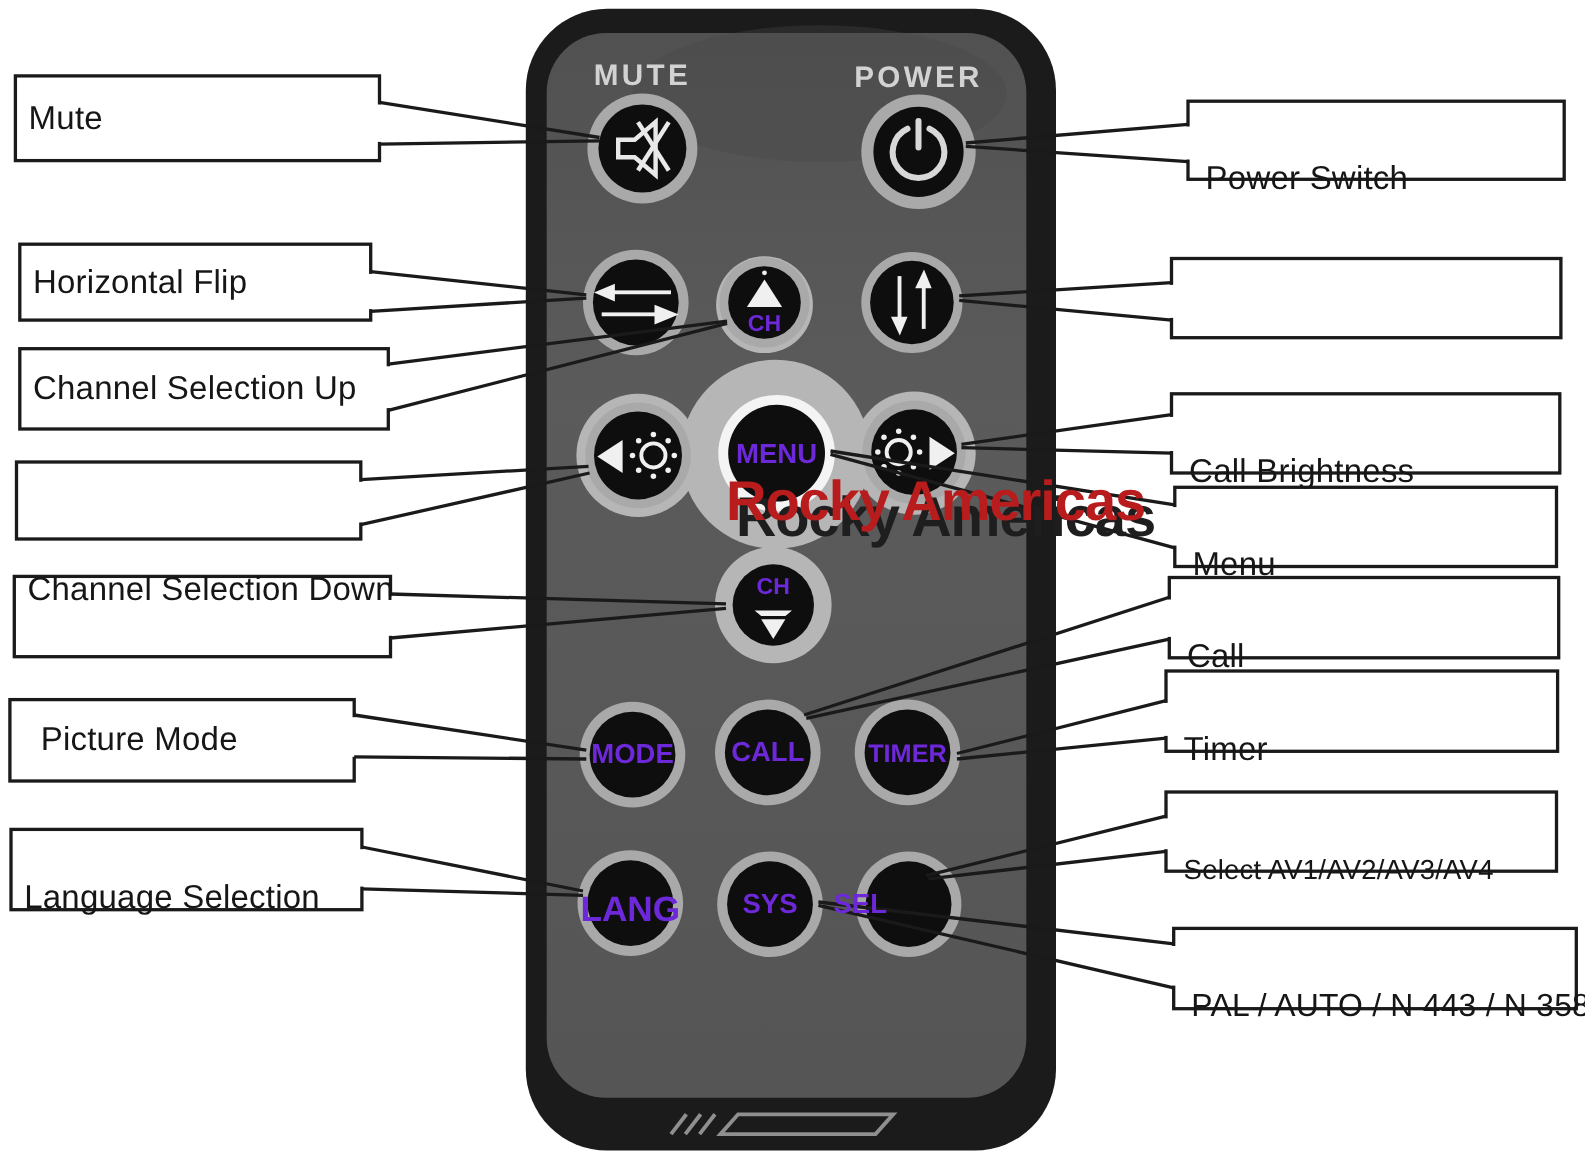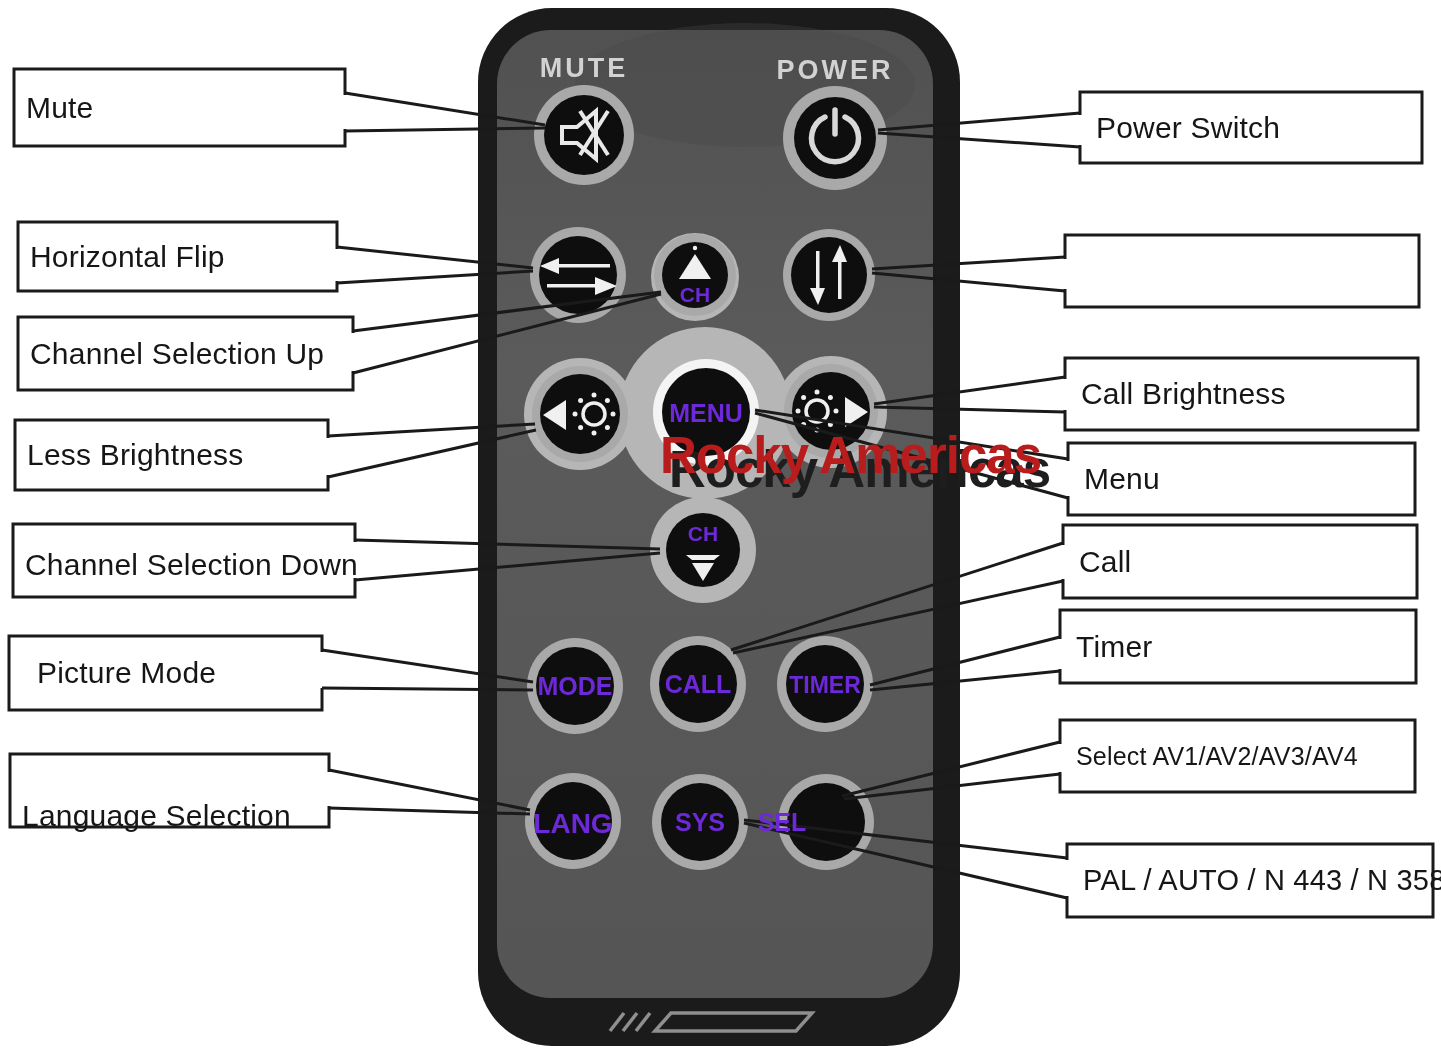--- a/index.html
+++ b/index.html
@@ -2,21 +2,21 @@
 <html><head>
 <meta charset="utf-8">
 <style>
   html,body{margin:0;padding:0;background:#ffffff;}
   #stage{position:relative;width:1441px;height:1049px;background:#fff;overflow:hidden;
          font-family:"Liberation Sans",sans-serif;}
   #art{position:absolute;left:0;top:0;z-index:1;}
   .callout-label{position:absolute;z-index:3;display:flex;align-items:center;
       font-size:30px;color:#161616;letter-spacing:0.2px;pointer-events:none;white-space:nowrap;}
   .callout-label.left{padding-left:12px;}
-  .callout-label.right{padding-left:16px;}
+  .callout-label.right{padding-left:16px;margin-top:35px;}
   .btn-text{position:absolute;z-index:3;color:#6d28d9;font-weight:bold;text-align:center;
       pointer-events:none;white-space:nowrap;}
   .caption{position:absolute;z-index:3;color:#d2d2d2;font-weight:bold;font-size:27px;
       letter-spacing:3px;text-align:center;pointer-events:none;}
   #watermark{position:absolute;z-index:5;left:660px;top:426px;font-size:51px;font-weight:bold;
       letter-spacing:-1px;color:#b91c1c;text-shadow:9px 14px 0 #1e1e1e;white-space:nowrap;
       pointer-events:none;}
 </style>
 </head>
 <body>
@@ -274,29 +274,28 @@
 
 <div class="caption" style="left:514px;top:53px;width:140px;">MUTE</div>
 <div class="caption" style="left:765px;top:55px;width:140px;">POWER</div>
 
 <div class="btn-text" style="left:656px;top:399px;width:100px;font-size:25px;">MENU</div>
 <div class="btn-text" style="left:665px;top:283px;width:60px;font-size:21px;">CH</div>
 <div class="btn-text" style="left:673px;top:522px;width:60px;font-size:21px;">CH</div>
 <div class="btn-text" style="left:525px;top:672px;width:100px;font-size:25px;">MODE</div>
 <div class="btn-text" style="left:648px;top:670px;width:100px;font-size:25px;">CALL</div>
 <div class="btn-text" style="left:775px;top:672px;width:100px;font-size:23px;">TIMER</div>
-<div class="btn-text" style="left:523px;top:808px;width:100px;font-size:28px;text-align:center;">LANG</div>
+<div class="btn-text" style="left:523px;top:808px;width:100px;font-size:32px;text-align:center;">LANG</div>
 <div class="btn-text" style="left:650px;top:808px;width:100px;font-size:25px;">SYS</div>
 <div class="btn-text" style="left:732px;top:808px;width:100px;font-size:25px;">SEL</div>
 
 <div class="callout-label left" style="left:14px;top:69px;width:331px;height:77px;">Mute</div>
 <div class="callout-label left" style="left:18px;top:317px;width:335px;height:73px;">Channel Selection Up</div>
 <div class="callout-label left" style="left:18px;top:222px;width:319px;height:69px;">Horizontal Flip</div>
-<div class="callout-label left" style="left:15px;top:420px;width:313px;height:70px;">Less Brightness</div>
-<div class="callout-label left" style="left:13px;top:524px;width:342px;height:82px;">Channel Selection Down</div>
+<div class="callout-label left" style="left:13px;top:495px;width:342px;height:82px;">Channel Selection Down</div>
 <div class="callout-label left" style="left:9px;top:636px;width:313px;height:74px;padding-left:28px;">Picture Mode</div>
 <div class="callout-label left" style="left:10px;top:774px;width:319px;height:83px;">Language Selection</div>
 
 <div class="callout-label right" style="left:1080px;top:92px;width:342px;height:71px;">Power Switch</div>
 <div class="callout-label right" style="left:1065px;top:358px;width:353px;height:72px;">Call Brightness</div>
 <div class="callout-label right" style="left:1068px;top:443px;width:347px;height:72px;">Menu</div>
 <div class="callout-label right" style="left:1063px;top:525px;width:354px;height:73px;">Call</div>
 <div class="callout-label right" style="left:1060px;top:610px;width:356px;height:73px;">Timer</div>
 <div class="callout-label right" style="left:1060px;top:720px;width:355px;height:72px;font-size:25px;">Select AV1/AV2/AV3/AV4</div>
 <div class="callout-label right" style="left:1067px;top:844px;width:366px;height:73px;font-size:29px;">PAL / AUTO / N 443 / N 358</div>

